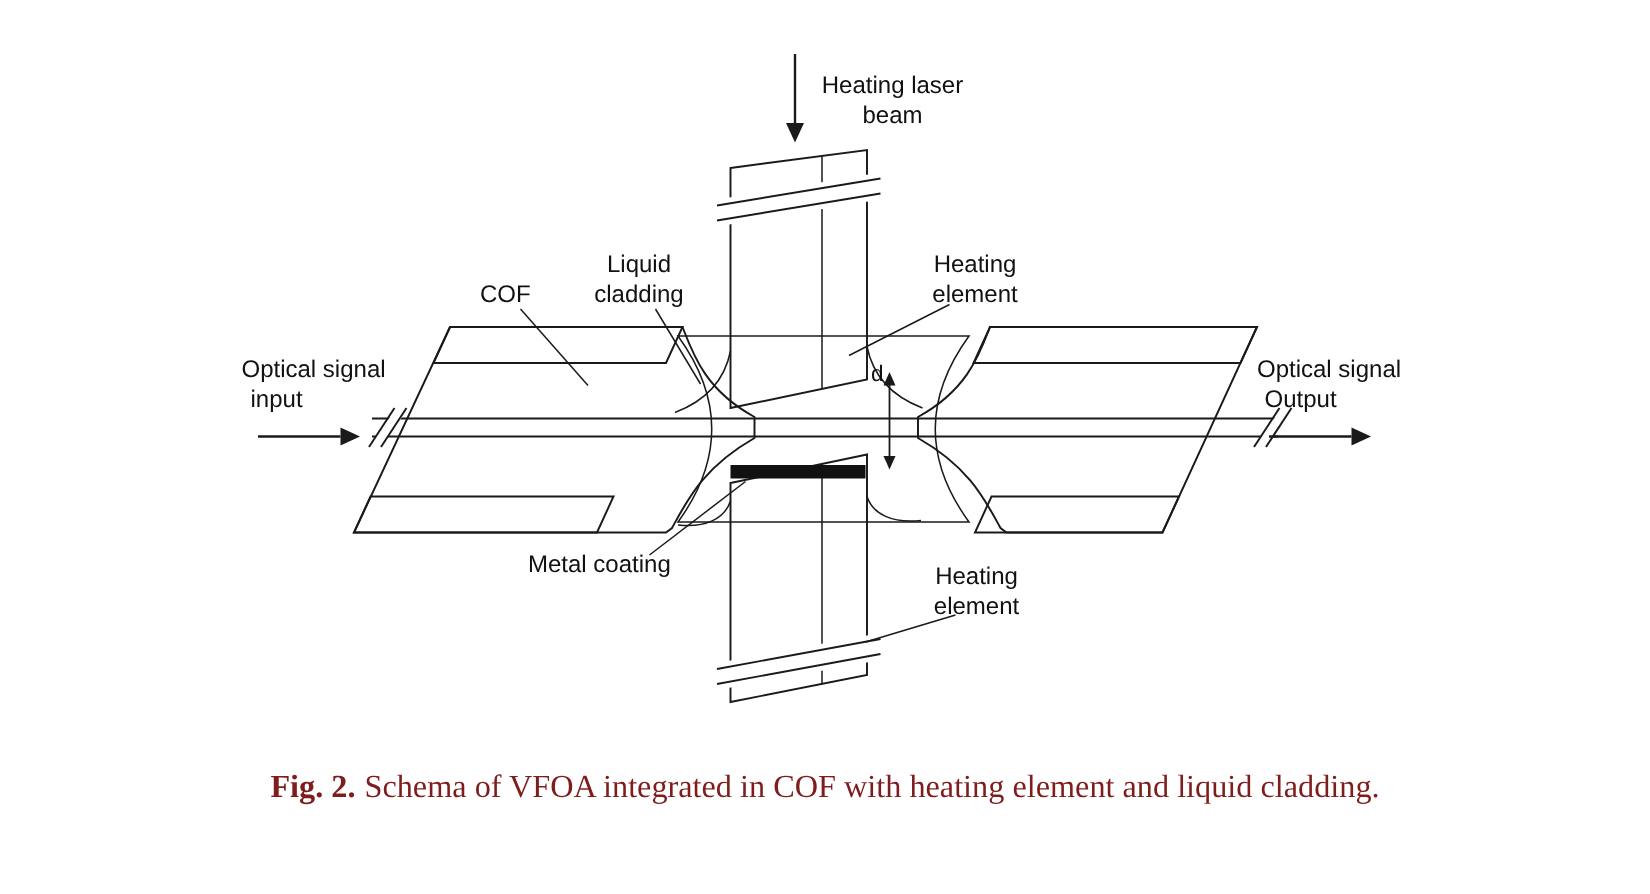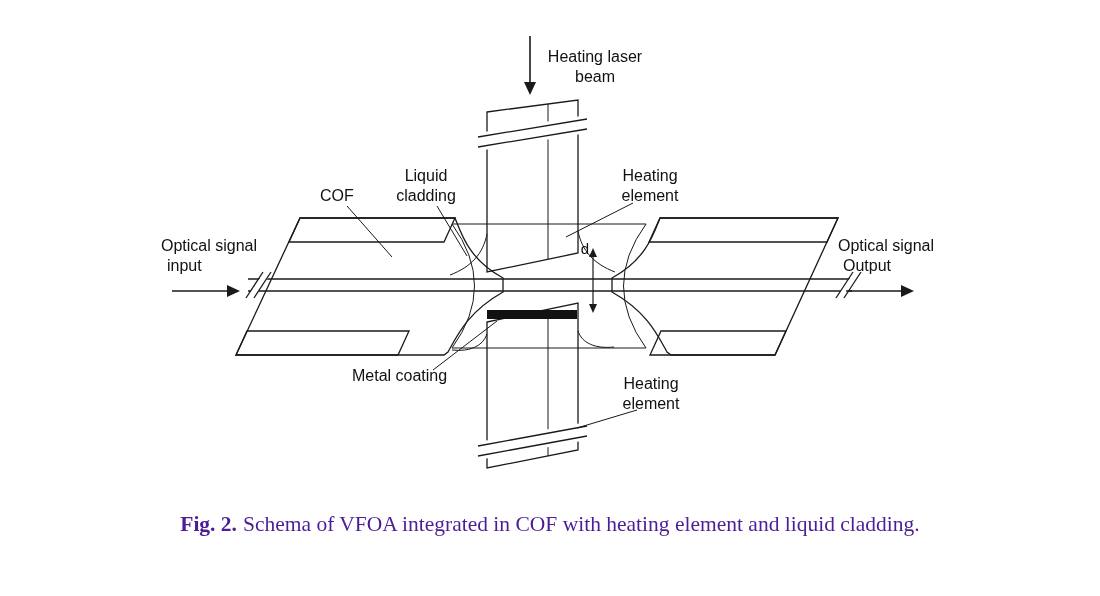--- a/index.html
+++ b/index.html
@@ -8,21 +8,21 @@
   svg { display:block; }
   .outline { stroke:#1a1a1a; stroke-width:1.3; fill:none; }
   .thin    { stroke:#1a1a1a; stroke-width:1;   fill:none; }
   .arrowline { stroke:#1a1a1a; stroke-width:1.6; fill:none; }
   .arrowhead { fill:#1a1a1a; stroke:none; }
   .mask { fill:#ffffff; stroke:none; }
   .lbl  { font:16px "Liberation Sans", sans-serif; fill:#111111; }
   .lbl-small { font:15px "Liberation Sans", sans-serif; fill:#111111; }
   .caption { width:1100px; text-align:center; margin-top:16px;
              font-family:"Liberation Serif","DejaVu Serif",serif;
-             font-size:21.5px; color:#4c1d95; }
+             font-size:21.5px; color:#7f1d1d; }
   .caption b { margin-right:6px; }
 </style>
 </head>
 <body>
 
 <div class="page">
 
   <svg width="1100" height="496" viewBox="0 0 1100 496">
     <defs>
       <pattern id="hatch" width="6" height="6" patternUnits="userSpaceOnUse">

